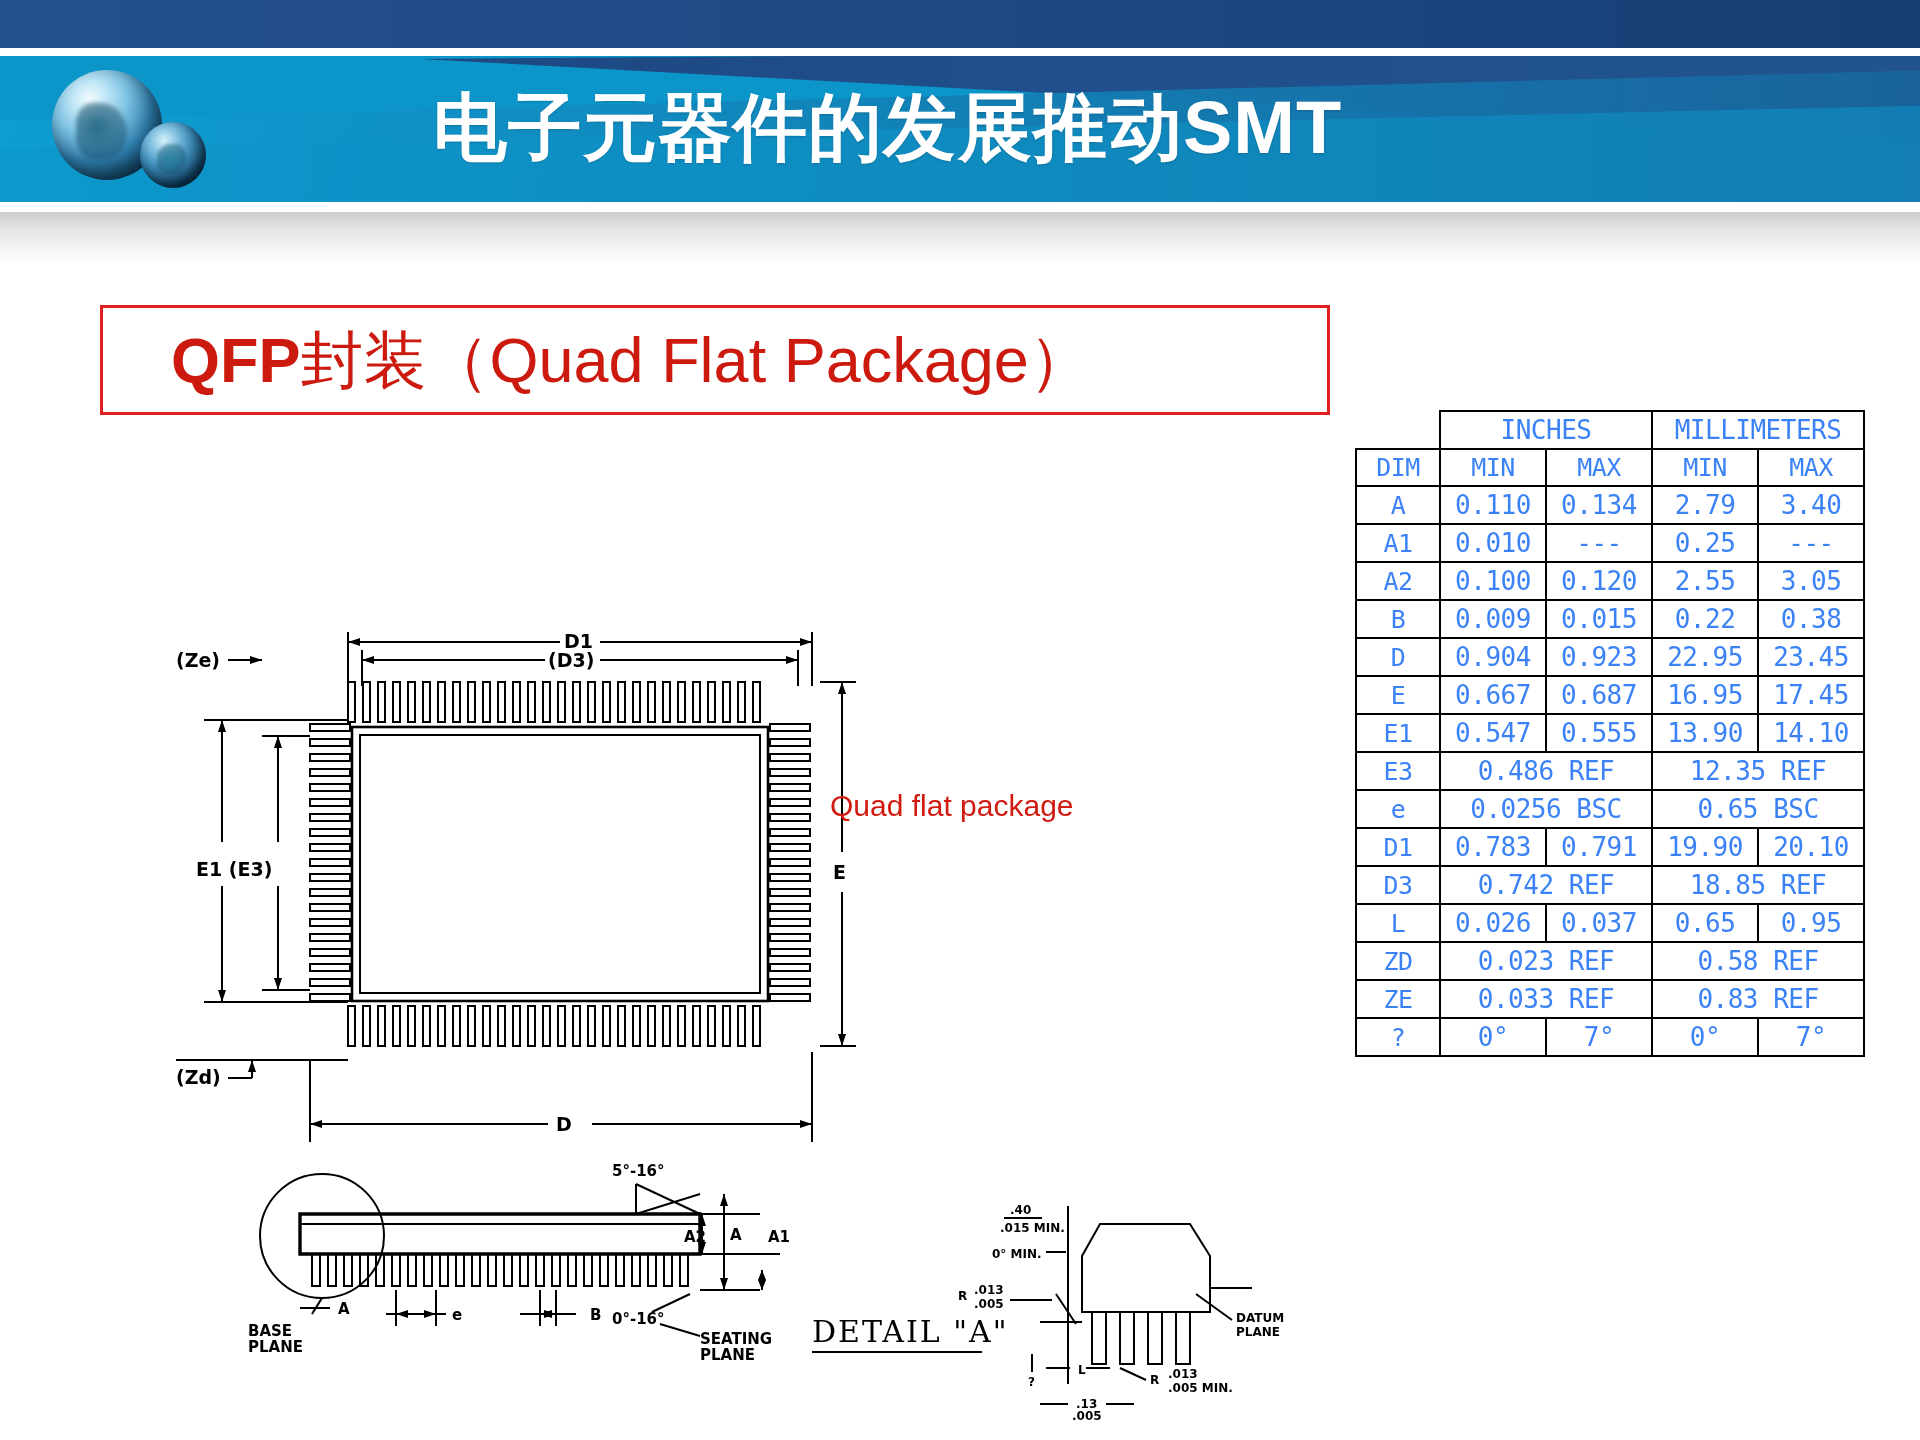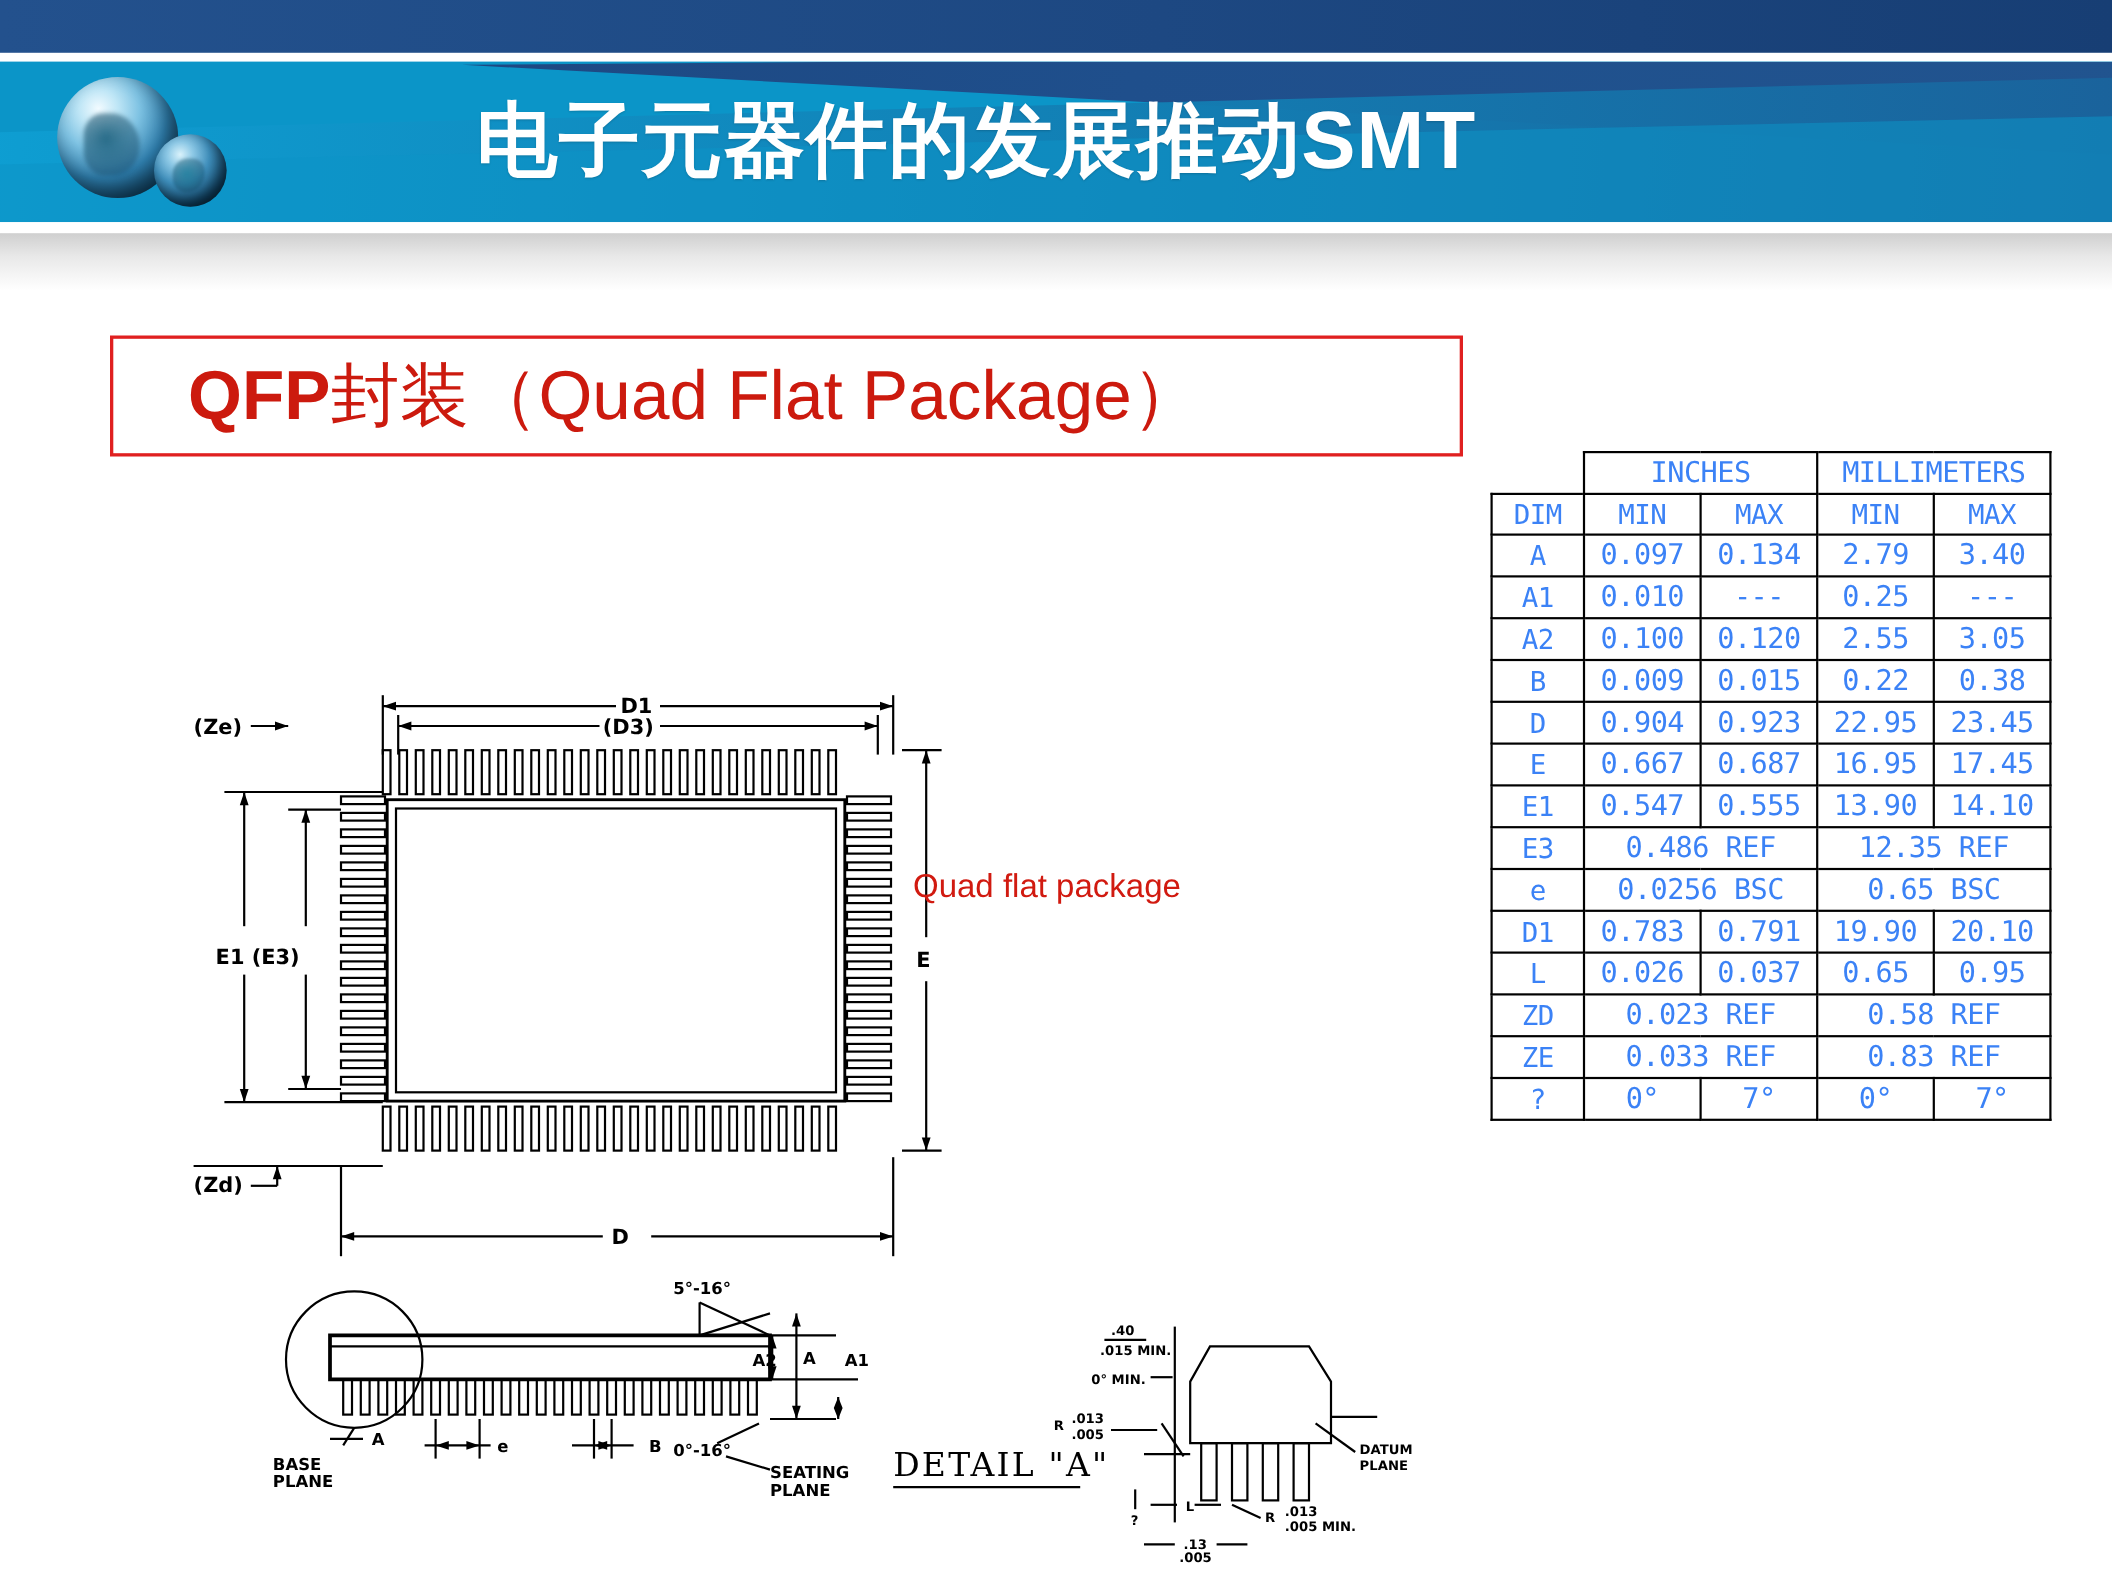--- a/index.html
+++ b/index.html
@@ -623,21 +623,21 @@
           </tr>
           <tr>
             <td>DIM</td>
             <td>MIN</td>
             <td>MAX</td>
             <td>MIN</td>
             <td>MAX</td>
           </tr>
           <tr>
             <td>A</td>
-            <td class="num">0.097</td>
+            <td class="num">0.110</td>
             <td class="num">0.134</td>
             <td class="num">2.79</td>
             <td class="num">3.40</td>
           </tr>
           <tr>
             <td>A1</td>
             <td class="num">0.010</td>
             <td class="num">---</td>
             <td class="num">0.25</td>
             <td class="num">---</td>
@@ -688,20 +688,25 @@
             <td colspan="2" class="num">0.65  BSC</td>
           </tr>
           <tr>
             <td>D1</td>
             <td class="num">0.783</td>
             <td class="num">0.791</td>
             <td class="num">19.90</td>
             <td class="num">20.10</td>
           </tr>
           <tr>
+            <td>D3</td>
+            <td colspan="2" class="num">0.742  REF</td>
+            <td colspan="2" class="num">18.85  REF</td>
+          </tr>
+          <tr>
             <td>L</td>
             <td class="num">0.026</td>
             <td class="num">0.037</td>
             <td class="num">0.65</td>
             <td class="num">0.95</td>
           </tr>
           <tr>
             <td>ZD</td>
             <td colspan="2" class="num">0.023  REF</td>
             <td colspan="2" class="num">0.58  REF</td>

